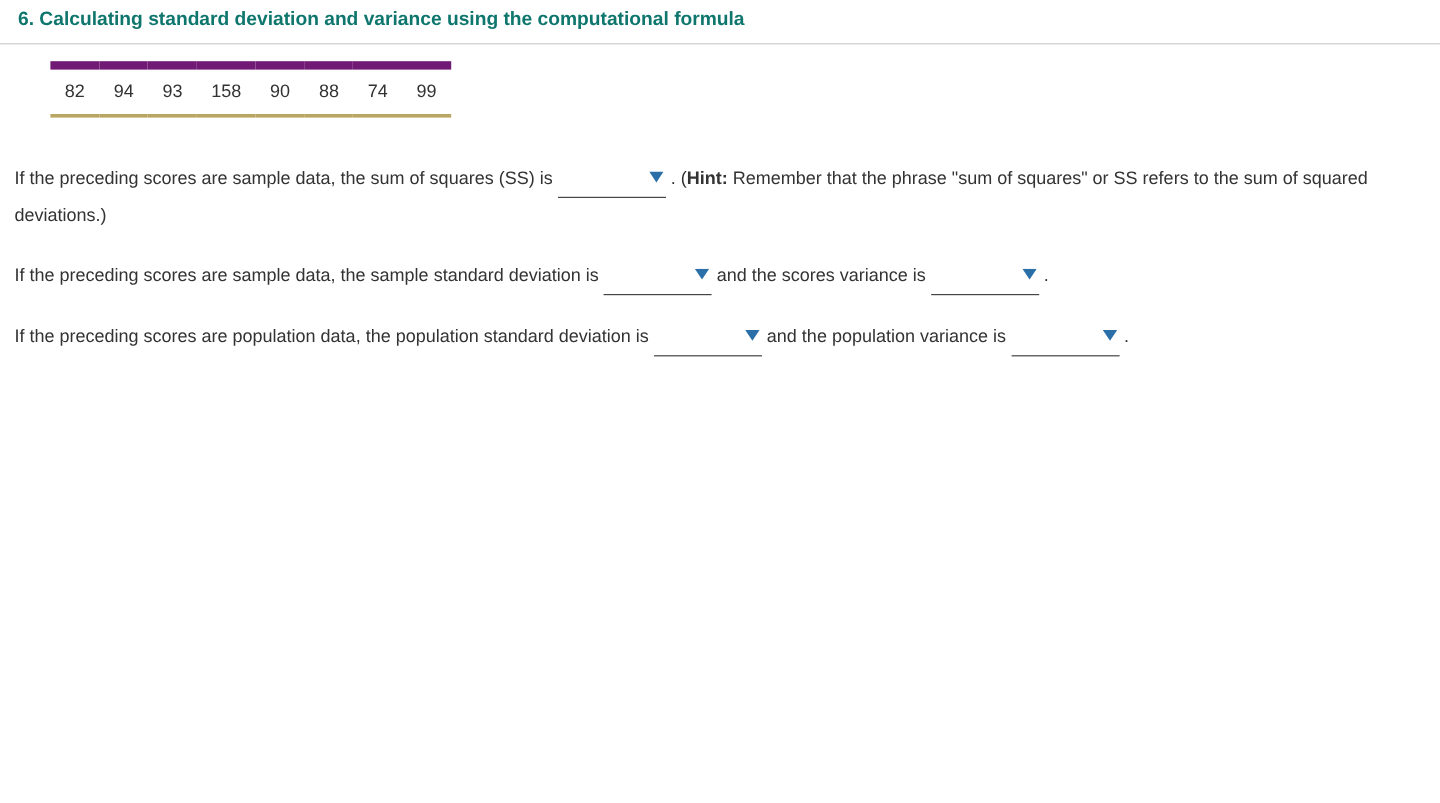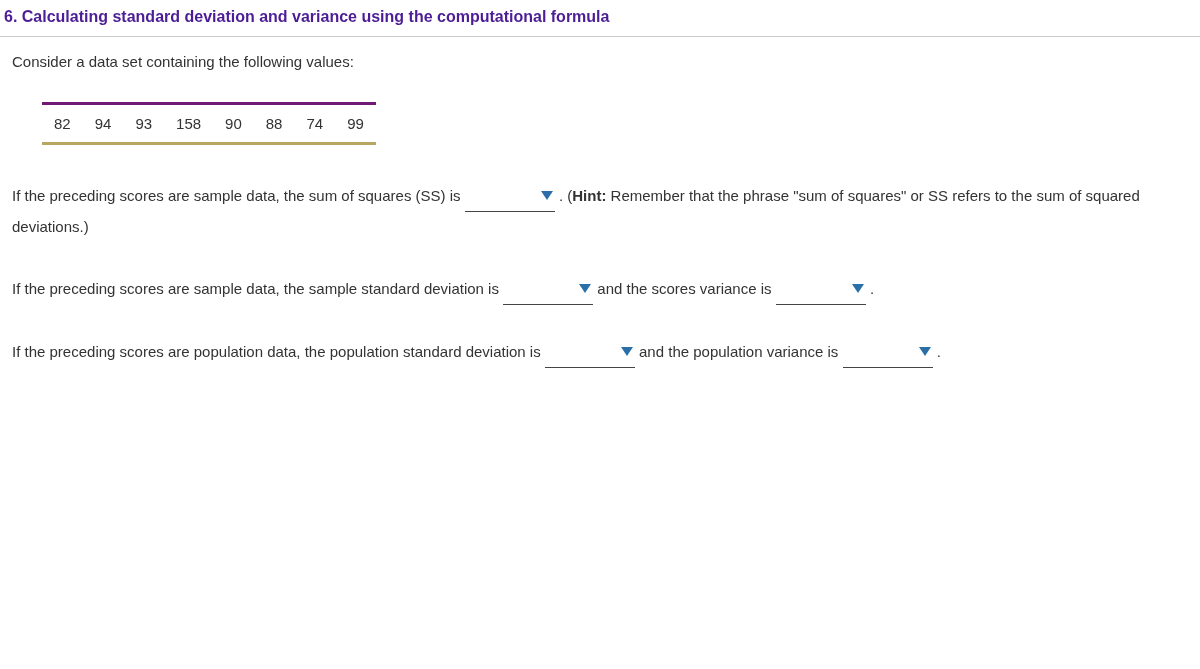--- a/index.html
+++ b/index.html
@@ -5,50 +5,50 @@
     * { box-sizing: border-box; margin: 0; padding: 0; }
     body {
       font-family: Arial, Helvetica, sans-serif;
       font-size: 15px;
       color: #333;
       background: #fff;
       width: 1200px;
       padding: 0;
     }
     .heading {
-      color: #4c1d95;
+      color: #0f766e;
       font-weight: bold;
       font-size: 16px;
-      padding: 8px 12px 10px 4px;
+      padding: 8px 12px 10px 15px;
       border-bottom: 1px solid #ccc;
     }
     .content {
       padding: 14px 12px 14px 12px;
     }
     .para {
       margin-bottom: 28px;
       line-height: 1.5;
     }
     .data-table {
       border-collapse: collapse;
       margin: 0 0 36px 30px;
     }
     .data-table td {
       padding: 10px 12px;
       text-align: center;
       font-size: 15px;
     }
     .rule-top {
-      border-top: 3px solid #701a75;
+      border-top: 7px solid #701a75;
     }
     .rule-bottom {
       border-bottom: 3px solid #b8a662;
     }
     .qline {
-      margin-top: 32px;
+      margin-top: 20px;
       line-height: 2.0;
     }
     .blank {
       display: inline-block;
       min-width: 90px;
       border-bottom: 1px solid #444;
       vertical-align: baseline;
       text-align: right;
       padding-right: 2px;
       white-space: nowrap;
@@ -63,21 +63,20 @@
     .chev svg { display: block; }
     .hint { font-weight: bold; }
   </style>
 </head>
 <body>
 
 <div class="heading">6. Calculating standard deviation and variance using the computational formula</div>
 
 <div class="content">
 
-  <p class="para">Consider a data set containing the following values:</p>
 
   <table class="data-table">
     <tbody>
         <tr class="rule-top rule-bottom">
       <td>82</td>
       <td>94</td>
       <td>93</td>
       <td>158</td>
       <td>90</td>
       <td>88</td>

